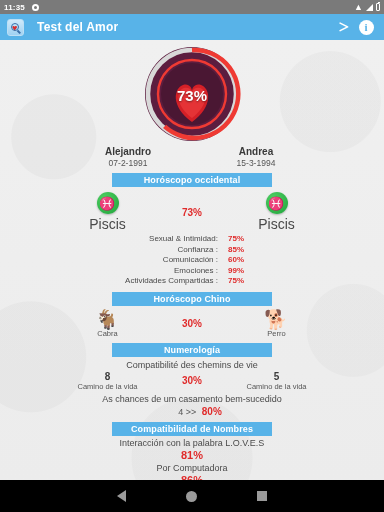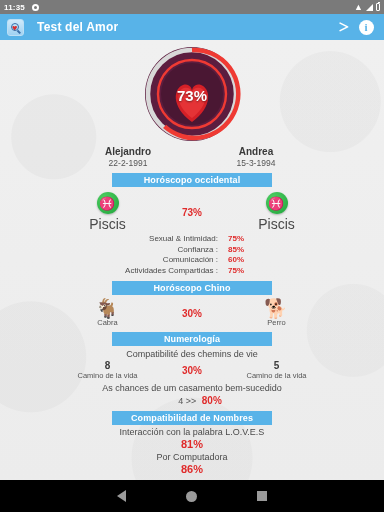--- a/index.html
+++ b/index.html
@@ -207,21 +207,21 @@
         <path d="M50 78 C28 62 32 44 41 41 C47 39 50 44 50 47 C50 44 53 39 59 41 C68 44 72 62 50 78 Z" fill="#d42027"></path>
         <path d="M50 74 C32 60 35 46 42 44 C47 42.5 50 46 50 49 C50 46 53 42.5 58 44 C65 46 68 60 50 74 Z" fill="#e8373a" opacity="0.85"></path>
       </svg>
       <div class="pct">73%</div>
     </div>
   </div>
 
   <div class="names">
     <div class="person">
       <div class="p-name">Alejandro</div>
-      <div class="p-date">22-2-1991</div>
+      <div class="p-date">07-2-1991</div>
     </div>
     <div class="person">
       <div class="p-name">Andrea</div>
       <div class="p-date">15-3-1994</div>
     </div>
   </div>
 
   <div class="sec-head">Horóscopo occidental</div>
   <div class="zrow">
     <div class="zcol">
@@ -240,20 +240,24 @@
       <span class="lbl">Sexual &amp; Intimidad:</span>
       <span class="val">75%</span>
     </div>
     <div class="stat">
       <span class="lbl">Confianza :</span>
       <span class="val">85%</span>
     </div>
     <div class="stat">
       <span class="lbl">Comunicación :</span>
       <span class="val">60%</span>
+    </div>
+    <div class="stat">
+      <span class="lbl">Emociones :</span>
+      <span class="val">99%</span>
     </div>
     <div class="stat">
       <span class="lbl">Actividades Compartidas :</span>
       <span class="val">75%</span>
     </div>
   </div>
 
   <div class="sec-head">Horóscopo Chino</div>
   <div class="crow">
     <div class="ccol">

